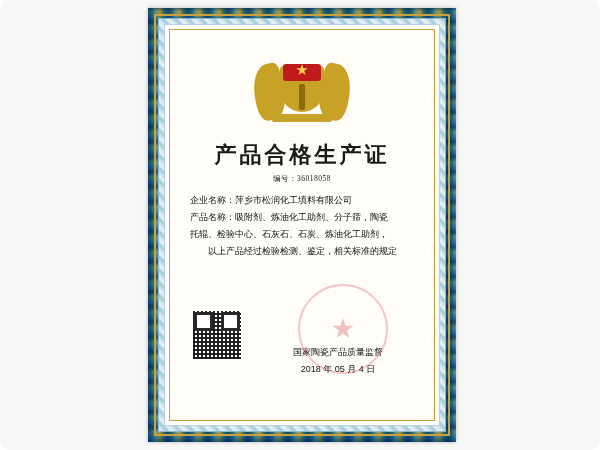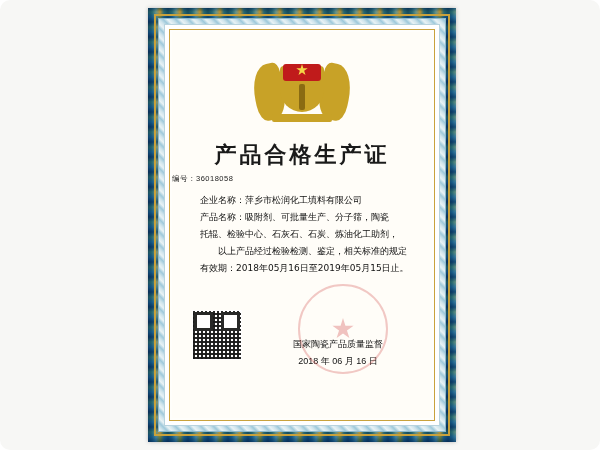--- a/index.html
+++ b/index.html
@@ -173,36 +173,37 @@
     font-size: 22px;
     font-weight: bold;
     letter-spacing: 3px;
     color: #1a1a1a;
   }
 
   .cert-no {
     position: absolute;
     top: 142px;
     left: 0; right: 0;
+    text-align: center;
     font-size: 7.5px;
     color: #222;
     letter-spacing: 0.5px;
+    font-family: Liberation Serif, serif;
   }
 
   
   .body-block {
     position: absolute;
     left: 18px;
     right: 14px;
     top: 160px;
     font-size: 9px;
     line-height: 17px;
     color: #111;
     font-family: "DejaVu Sans", sans-serif;
-    margin-left: 10px;
   }
   .body-block p { margin: 0; }
   .indent { text-indent: 18px; }
 
   
   .qr {
     position: absolute;
     left: 20px;
     bottom: 58px;
     width: 48px;
@@ -222,21 +223,21 @@
     border: 3px solid #111;
     background: #fff;
   }
   .qr::before { left: 1px; top: 1px; }
   .qr::after { right: 1px; top: 1px; }
 
   
   .sig-block {
     position: absolute;
     right: 24px;
-    bottom: 48px;
+    bottom: 40px;
     width: 140px;
     text-align: center;
     font-size: 9px;
     line-height: 17px;
     color: #111;
   }
   .seal {
     position: absolute;
     right: 44px;
     bottom: 44px;
@@ -285,31 +286,30 @@
       </div>
 
       <div class="cert-title">产品合格生产证</div>
 
       <div class="cert-no">
         <span>编号：</span><span>36018058</span>
       </div>
 
       <div class="body-block">
         <p><span>企业名称：</span><span>萍乡市松润化工填料有限公司</span></p>
-        <p><span>产品名称：</span><span>吸附剂、可批量生产、分子筛，陶瓷</span></p>
+        <p><span>产品名称：</span><span>吸附剂、炼油化工助剂、分子筛，陶瓷</span></p>
         <p>托辊、检验中心、石灰石、石炭、炼油化工助剂，</p>
         <p class="indent">以上产品经过检验检测、鉴定，相关标准的规定</p>
-        <p><span>有效期：</span><span>2018年05月16日至2019年05月15日止。</span></p>
       </div>
 
       <div class="qr"></div>
 
       <div class="sig-block">
         <div>国家陶瓷产品质量监督</div>
-        <div>2018 年 06 月 16 日</div>
+        <div>2018 年 05 月 4 日</div>
       </div>
 
       <div class="seal">
         <div class="seal-star"></div>
       </div>
 
     </div>
   </div>
 
 </div>

